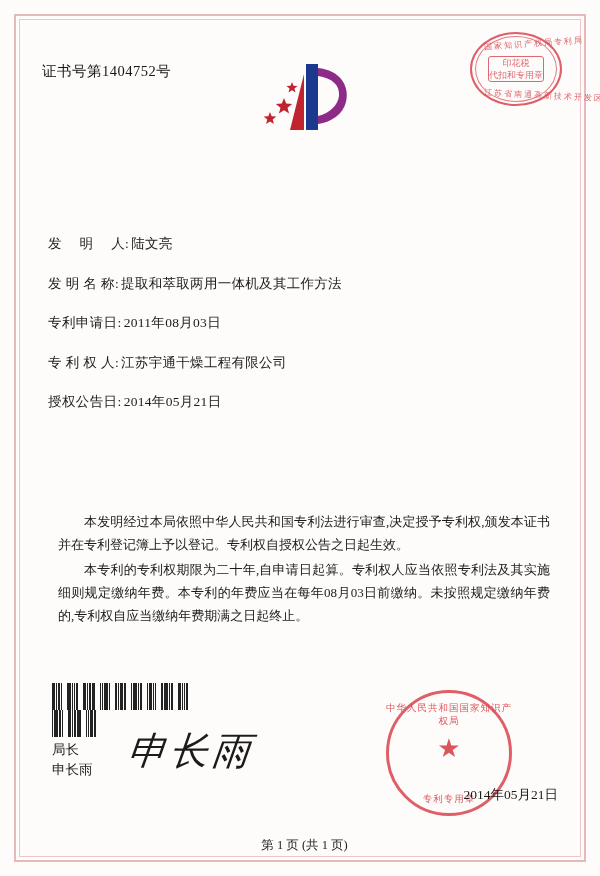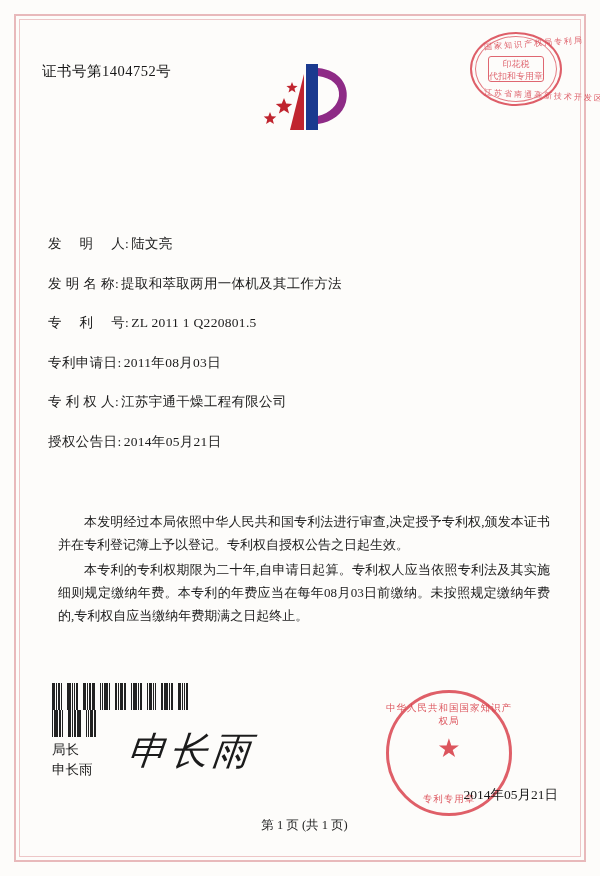--- a/index.html
+++ b/index.html
@@ -92,21 +92,21 @@
     height: 26px;
     border: 1px solid #d8434f;
     border-radius: 3px;
     box-sizing: border-box;
     opacity: .8;
     color: #d8434f;
     font-size: 9px;
     line-height: 12px;
     text-align: center;
     padding-top: 1px;
-    font-family: Liberation Sans, sans-serif;
+    font-family: Liberation Mono, monospace;
   }
   .top-seal .arc-txt {
     position: absolute;
     color: #d8434f;
     font-size: 8px;
     opacity: .85;
     white-space: nowrap;
     font-family: "Liberation Serif", serif;
   }
   .top-seal .arc-top { left: 14px; top: 6px; letter-spacing: 2px; transform: rotate(-4deg); }
@@ -264,21 +264,21 @@
     top: 786px;
     font-size: 13.5px;
     color: #1b1b1b;
     font-family: "Liberation Serif", serif;
   }
 
   
   .page-footer {
     position: absolute;
     left: 0; right: 0;
-    bottom: 42px;
+    bottom: 22px;
     text-align: center;
     font-size: 12.5px;
     color: #222;
     font-family: "Liberation Serif", serif;
     padding-left: 9px;
   }
 </style>
 </head>
 <body>
 
@@ -314,24 +314,20 @@
 
 
     <div class="fields">
       <div class="field-row">
         <span class="field-label">发　 明　 人:</span>
         <span class="field-value">陆文亮</span>
       </div>
       <div class="field-row">
         <span class="field-label">发 明 名 称:</span>
         <span class="field-value">提取和萃取两用一体机及其工作方法</span>
-      </div>
-      <div class="field-row">
-        <span class="field-label">专　 利　 号:</span>
-        <span class="field-value">ZL 2011 1 Q220801.5</span>
       </div>
       <div class="field-row">
         <span class="field-label">专利申请日:</span>
         <span class="field-value">2011年08月03日</span>
       </div>
       <div class="field-row">
         <span class="field-label">专 利 权 人:</span>
         <span class="field-value">江苏宇通干燥工程有限公司</span>
       </div>
       <div class="field-row">

